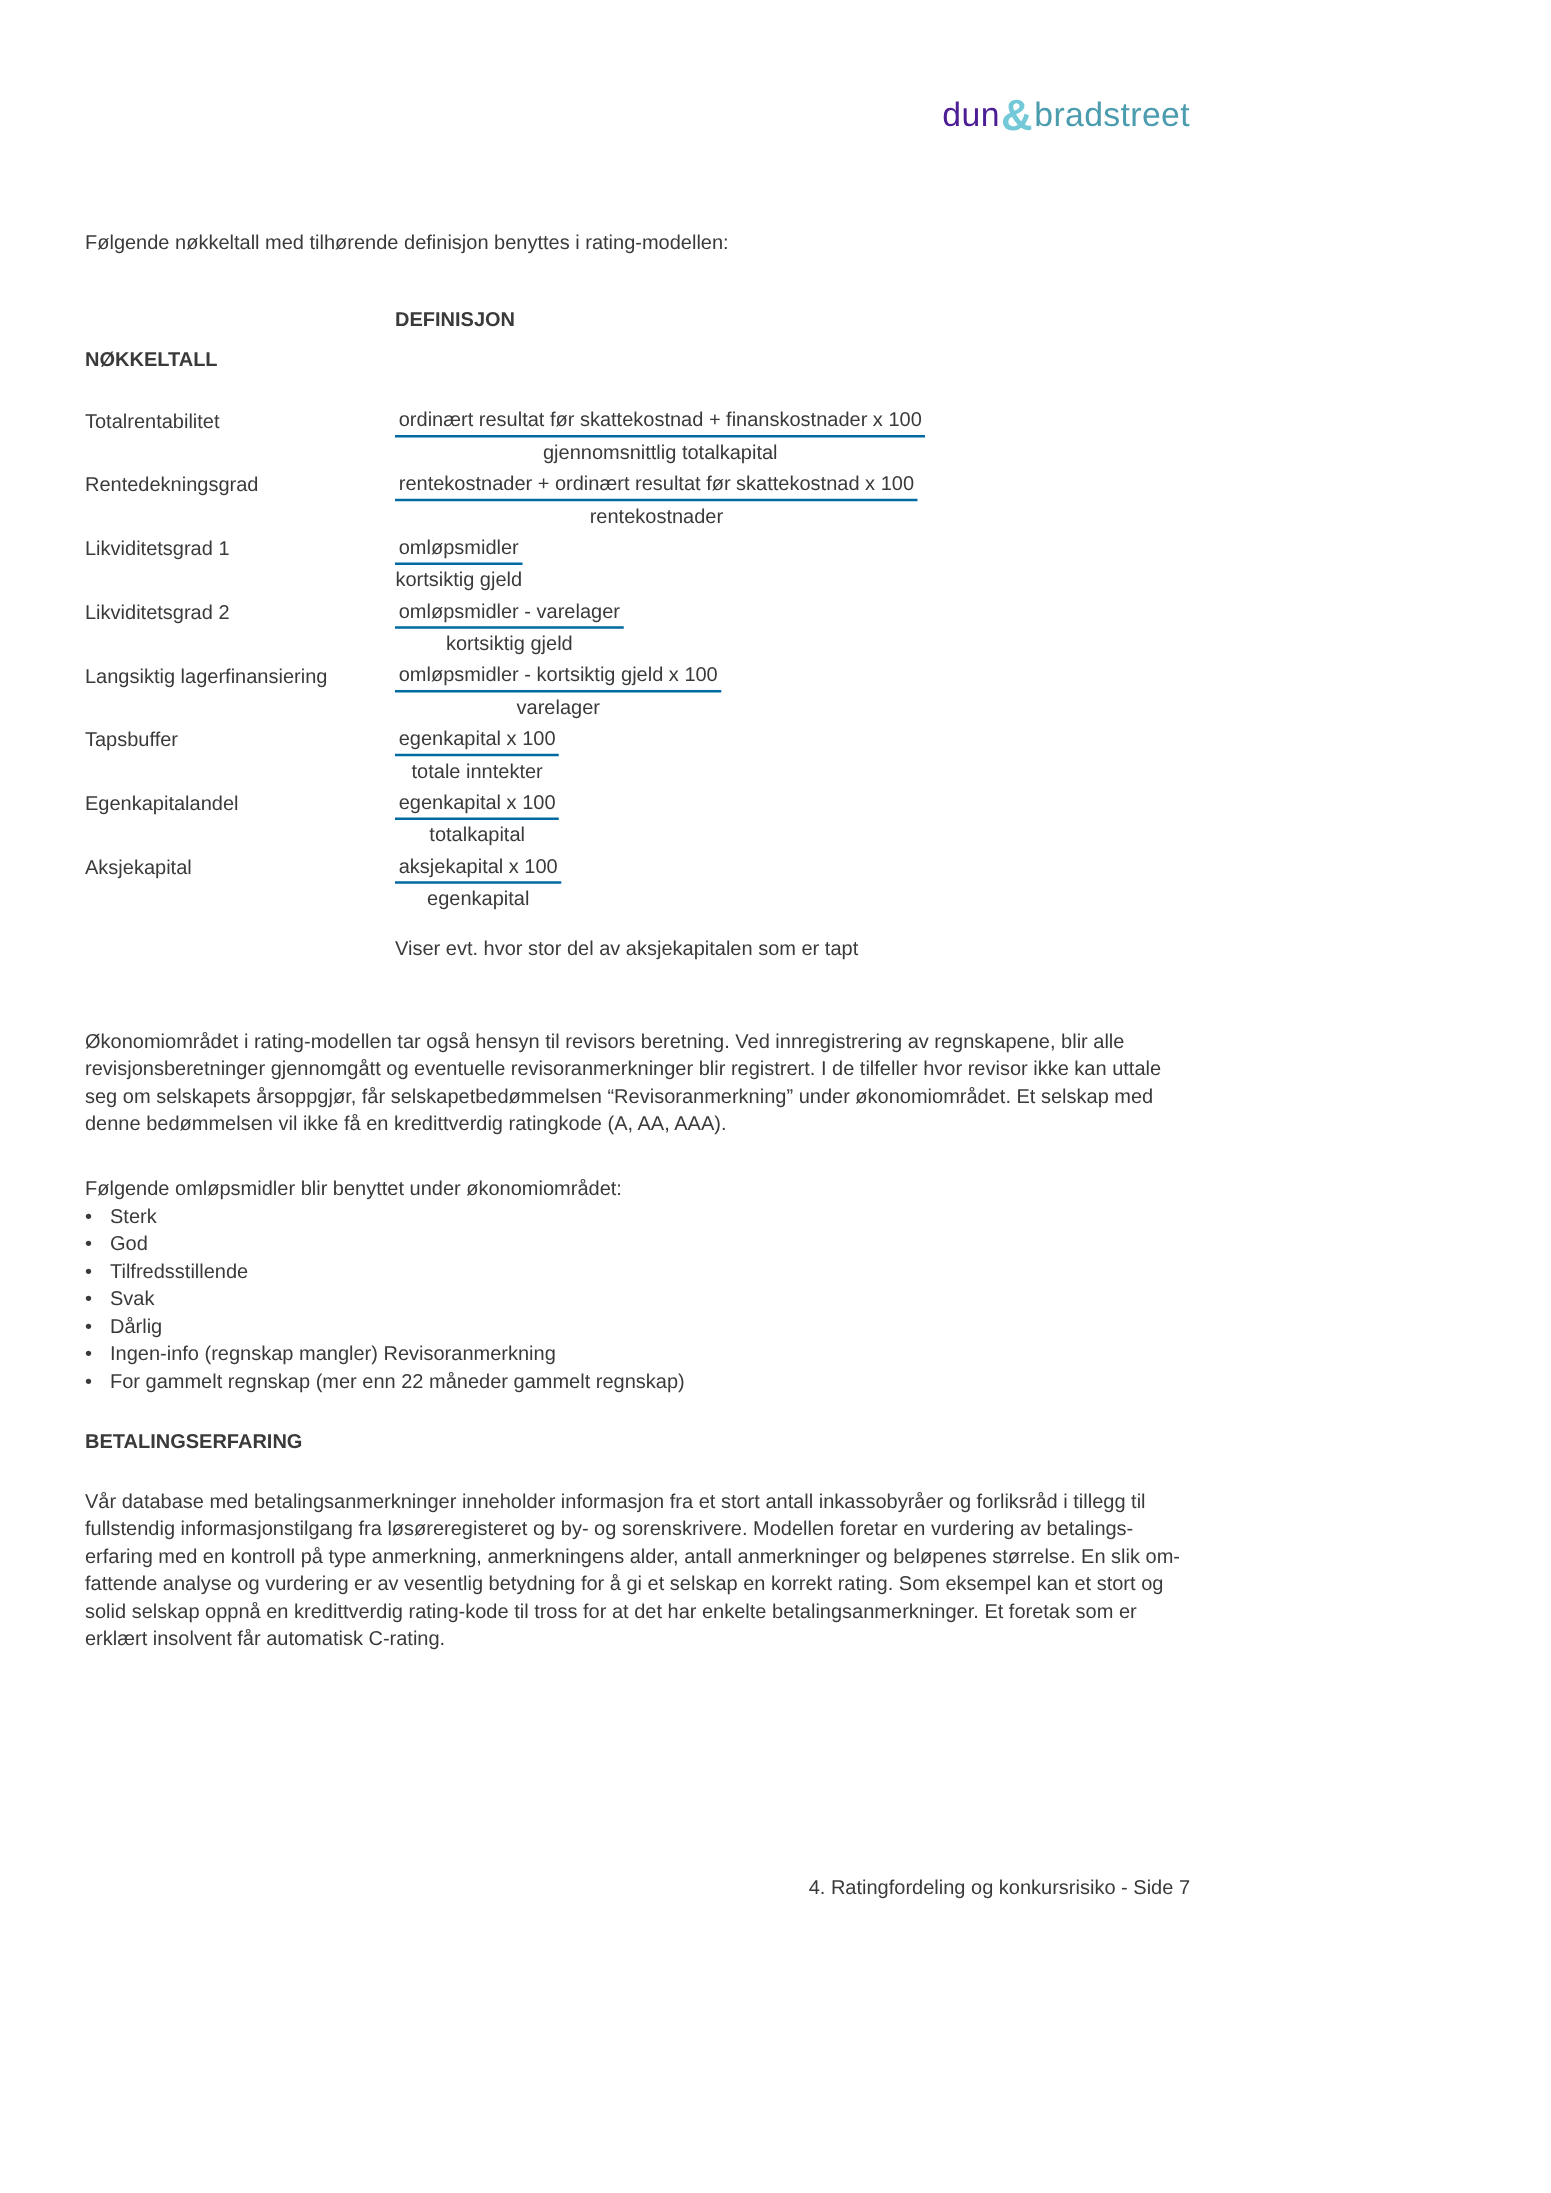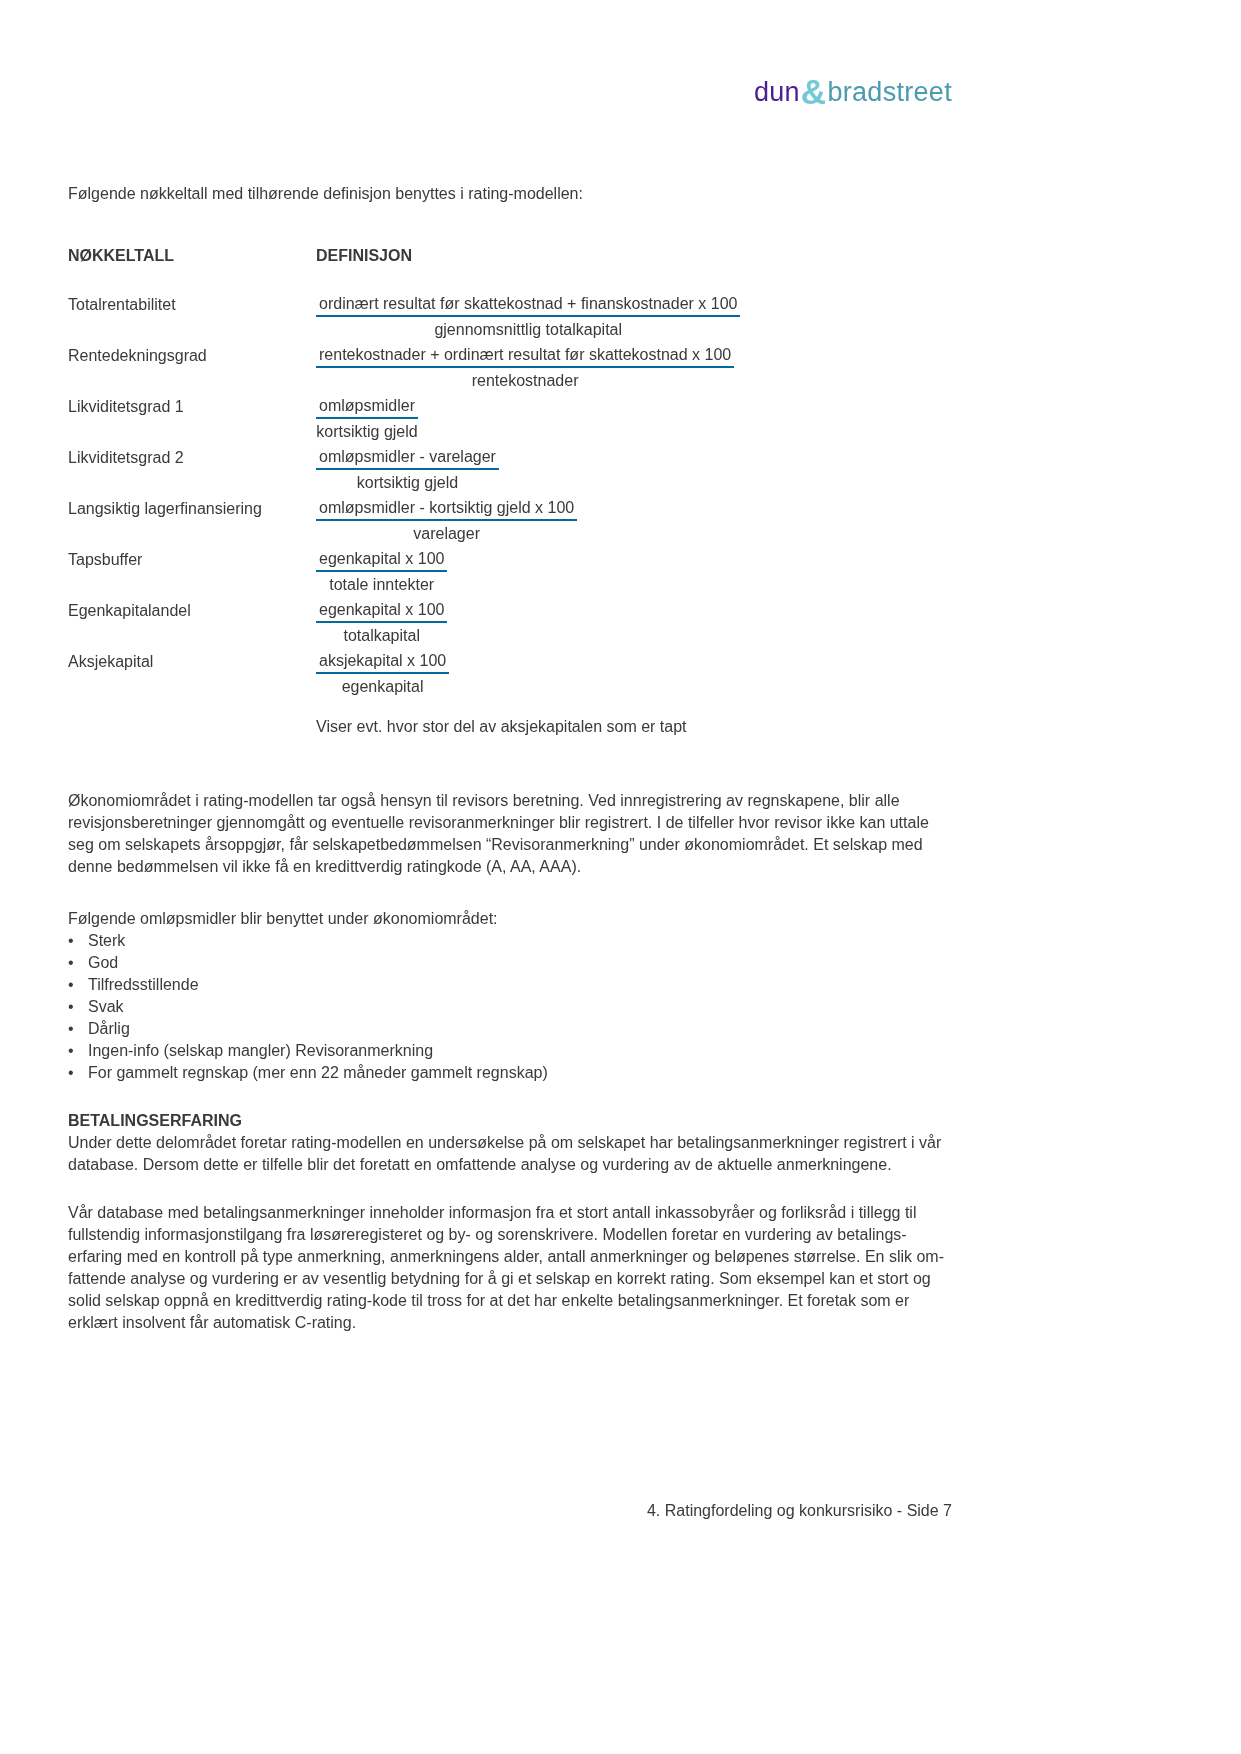--- a/index.html
+++ b/index.html
@@ -13,21 +13,21 @@
 
   .logo { margin-top:76px; text-align:right; font-size:27px; line-height:32px; letter-spacing:0.3px; white-space:nowrap; }
   .logo .dun { color:#4c1d95; }
   .logo .amp { color:#74c9d9; font-size:35px; vertical-align:-3px; margin:0 1px; font-weight:bold; }
   .logo .bradstreet { color:#4a9cae; }
 
   .intro { margin-top:75px; }
 
   .kv-table { margin-top:40px; }
   .kv-header { display:flex; font-weight:bold; margin-bottom:26px; }
-  .col1 { width:248px; flex:0 0 248px; }
+  .col1 { width:248px; flex:0 0 248px;margin-top:32px; }
   .kv-row { display:flex; align-items:flex-start; margin-bottom:5px; }
   .kv-row .label { width:248px; flex:0 0 248px; padding-top:1px; }
   .fraction { display:inline-block; text-align:center; }
   .numer { display:inline-block; border-bottom:2px solid #0369a1; padding:0 3px 2px 3px; line-height:19px; }
   .denom { padding-top:3px; line-height:19px; }
   .note { margin-left:248px; margin-top:20px; }
 
   .para { margin-top:26px; }
   .para-first { margin-top:52px; }
 
@@ -144,27 +144,26 @@
     <div class="bullet">
       <span class="dot">•</span>
       <span>Svak</span>
     </div>
     <div class="bullet">
       <span class="dot">•</span>
       <span>Dårlig</span>
     </div>
     <div class="bullet">
       <span class="dot">•</span>
-      <span>Ingen-info (selskap mangler) Revisoranmerkning</span>
+      <span>Ingen-info (regnskap mangler) Revisoranmerkning</span>
     </div>
     <div class="bullet">
       <span class="dot">•</span>
       <span>For gammelt regnskap (mer enn 22 måneder gammelt regnskap)</span>
     </div>
   </div>
 
   <div class="section-heading">BETALINGSERFARING</div>
-  <p class="section-para">Under dette delområdet foretar rating-modellen en undersøkelse på om selskapet har betalingsanmerkninger registrert i vår database. Dersom dette er tilfelle blir det foretatt en omfattende analyse og vurdering av de aktuelle anmerkningene.</p>
   <p class="para">Vår database med betalingsanmerkninger inneholder informasjon fra et stort antall inkassobyråer og forliksråd i tillegg til fullstendig informasjonstilgang fra løsøreregisteret og by- og sorenskrivere. Modellen foretar en vurdering av betalings- erfaring med en kontroll på type anmerkning, anmerkningens alder, antall anmerkninger og beløpenes størrelse. En slik om- fattende analyse og vurdering er av vesentlig betydning for å gi et selskap en korrekt rating. Som eksempel kan et stort og solid selskap oppnå en kredittverdig rating-kode til tross for at det har enkelte betalingsanmerkninger. Et foretak som er erklært insolvent får automatisk C-rating.</p>
 
 </div>
 
 <div class="footer">4. Ratingfordeling og konkursrisiko - Side 7</div>
 
 </body></html>

